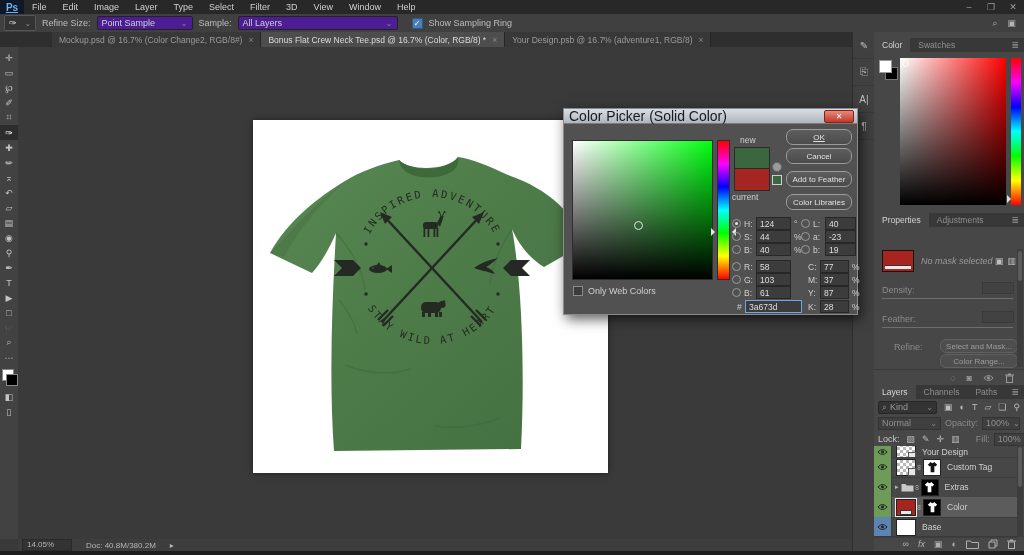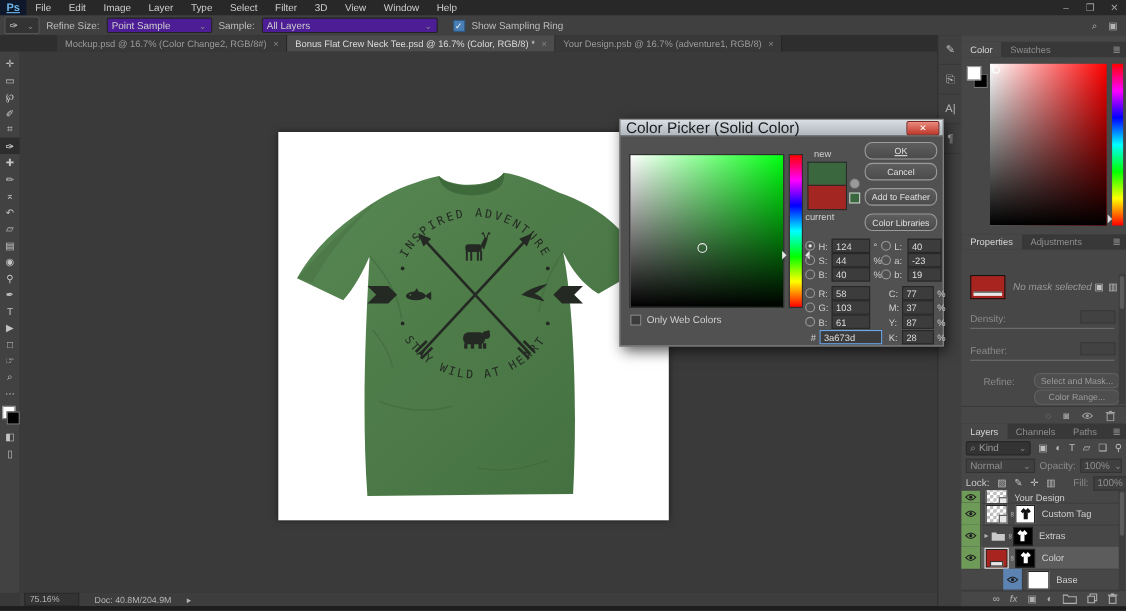--- a/index.html
+++ b/index.html
@@ -324,22 +324,22 @@
             <rect x="7" y="3" width="3" height="5"></rect>
         </g>
 
         <polygon points="-98,-8 -79,-8 -71,0 -79,8 -98,8 -90,0"></polygon>
         <polygon points="98,-8 79,-8 71,0 79,8 98,8 90,0"></polygon>
       </g>
     </svg>
   </div>
 
   <div class="abs" id="statusbar">
-    <div id="zoombox">75.16%</div>
-    <span>Doc: 40.8M/204.9M</span>
+    <div id="zoombox">14.05%</div>
+    <span>Doc: 40.8M/380.2M</span>
     <span>▸</span>
   </div>
   <div class="abs" id="bottomstrip"></div>
 
   <div class="abs" id="dockstrip">
     <div class="stripicon">✎</div>
     <div class="stripicon">⎘</div>
     <div class="stripicon">A|</div>
     <div class="stripicon">¶</div>
   </div>
@@ -509,21 +509,21 @@
           <div style="position:absolute;left:3px;bottom:0;width:10px;height:3px;background:#e8e8e8;border:1px solid #333;"></div>
         </div>
         <span class="chain">∞</span>
         <div class="maskthumb">
           <svg width="13" height="13" viewBox="0 0 14 14">
               <path d="M2,4 L5,1 L6,2 Q7,3 8,2 L9,1 L12,4 L10,6 L9,5 L9,12 L5,12 L5,5 L4,6 Z" fill="#fff"></path>
             </svg>
         </div>
         <span class="lname">Color</span>
       </div>
-      <div class="layer" style="top:132px;justify-content:center;">
+      <div class="layer" style="top:132px;">
         <div class="eyecell blue">
           <svg width="11" height="8" viewBox="0 0 12 8">
               <path d="M1 4 Q6 -1.5 11 4 Q6 9.5 1 4 Z" fill="none" stroke="#1f1f1f"></path>
               <circle cx="6" cy="4" r="1.6" fill="#1f1f1f"></circle>
             </svg>
         </div>
         <div class="thumb" style="background:#fff;"></div>
         <span class="lname">Base</span>
       </div>
 

